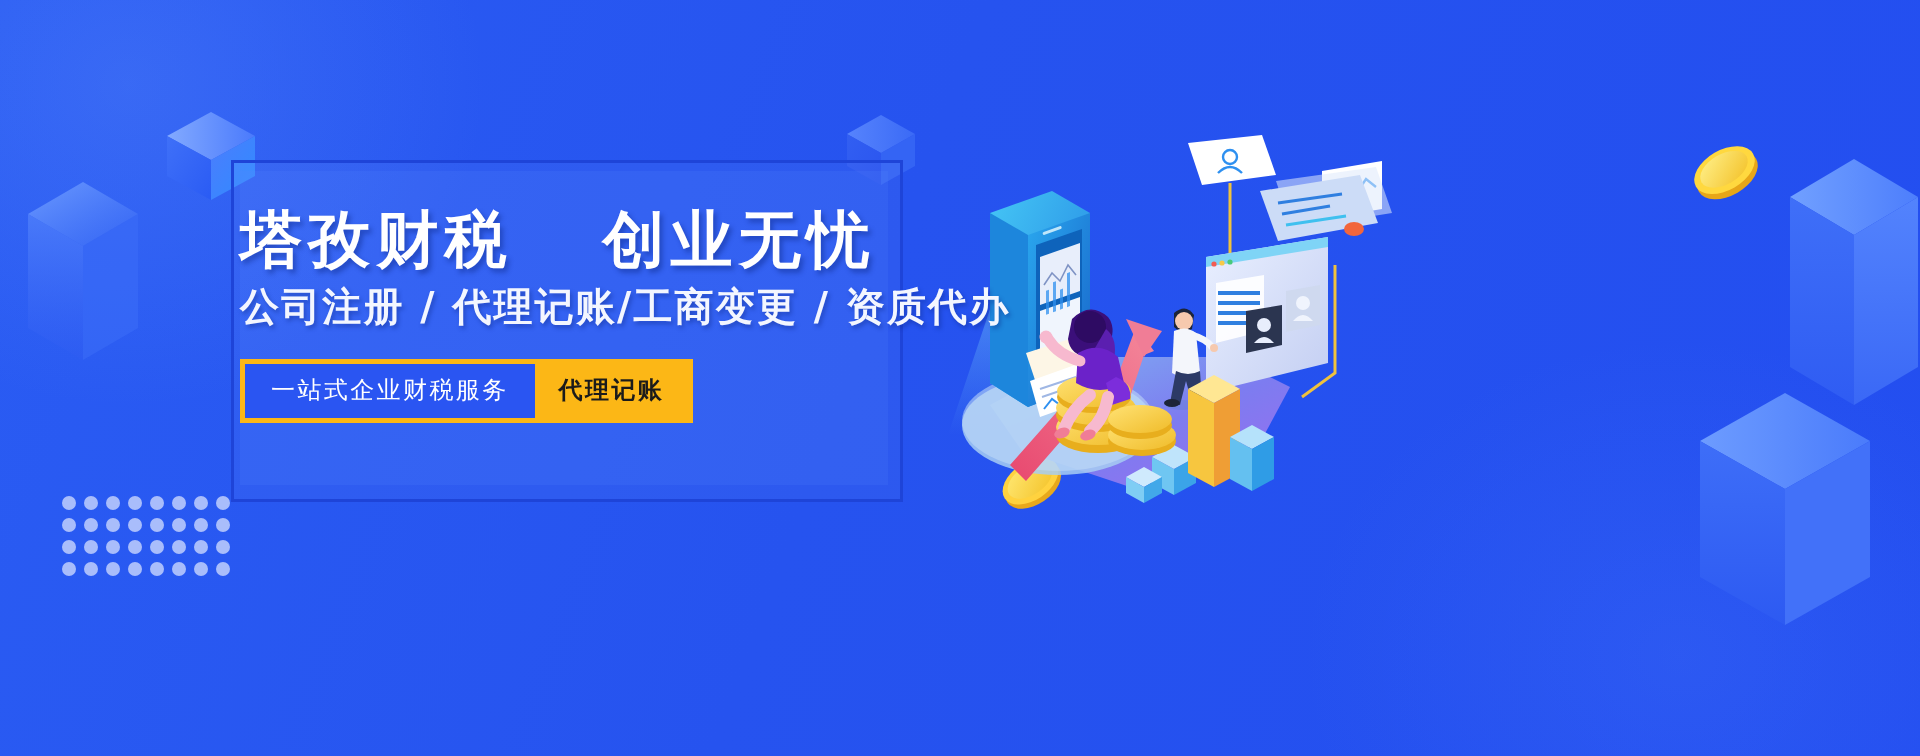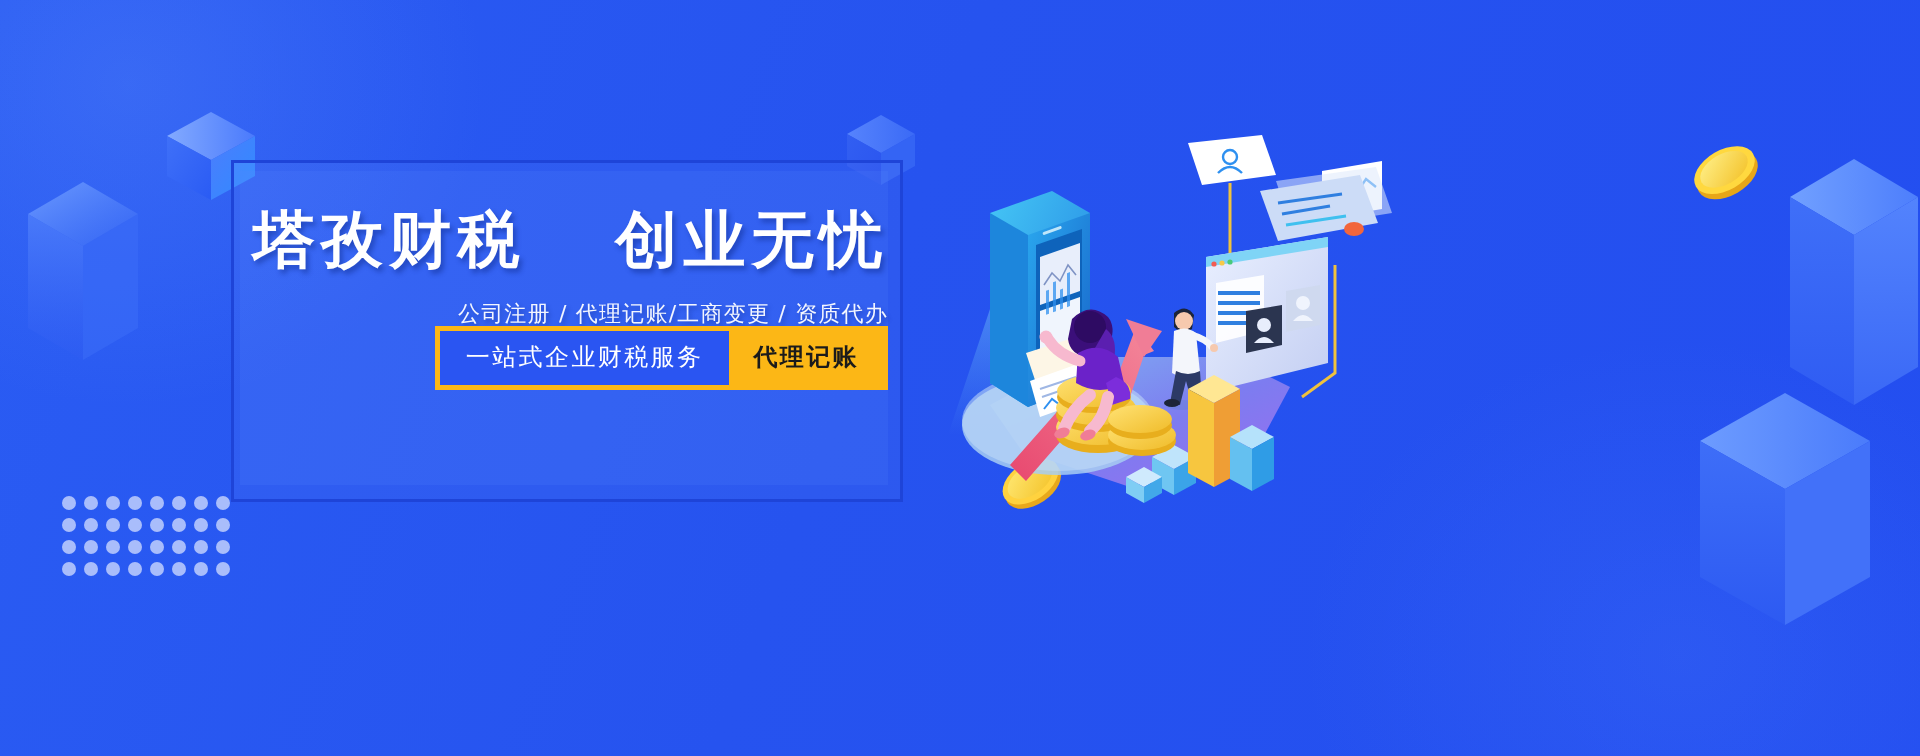--- a/index.html
+++ b/index.html
@@ -44,44 +44,44 @@
   
   .panel-outer{
     position:absolute;left:231px;top:160px;width:666px;height:336px;
     border:3px solid #1e44d8;background:rgba(255,255,255,.035);
   }
   .panel-inner{
     position:absolute;left:240px;top:171px;width:648px;height:314px;
     background:rgba(86,135,255,.16);
   }
   .content{position:absolute;left:240px;top:171px;width:648px;height:314px;
-    display:flex;flex-direction:column;align-items:flex-end;justify-content:flex-start;}
+    display:flex;flex-direction:column;align-items:flex-start;justify-content:flex-start;}
 
   .headline{
     margin-top:36px;
     color:#ffffff;
     font-size:62px;line-height:1.08;font-weight:700;
     letter-spacing:.10em;
     white-space:nowrap;
     text-shadow:3px 4px 5px rgba(12,38,130,.45);
     font-family:"DejaVu Sans","Liberation Sans",sans-serif;
   }
   .headline .gap{display:inline-block;width:34px;}
 
   .subline{
-    margin-top:28px;
+    margin-top:12px;
     color:#f3f6ff;
-    font-size:22px;line-height:1.1;font-weight:400;
+    font-size:39px;line-height:1.1;font-weight:700;
     letter-spacing:.055em;white-space:nowrap;
     text-shadow:2px 3px 4px rgba(12,38,130,.42);
     font-family:"DejaVu Sans","Liberation Sans",sans-serif;
   }
 
   .btnrow{
-    display:flex;align-items:stretch;
+    margin-top:30px;display:flex;align-items:stretch;
     background:#fcb716;
     padding:5px;
   }
   .btn-outline{
     background:#2a55f2;
     color:#ffffff;
     font-size:24px;letter-spacing:.10em;font-weight:500;
     padding:10px 26px 12px 26px;
     display:flex;align-items:center;justify-content:center;
     white-space:nowrap;

